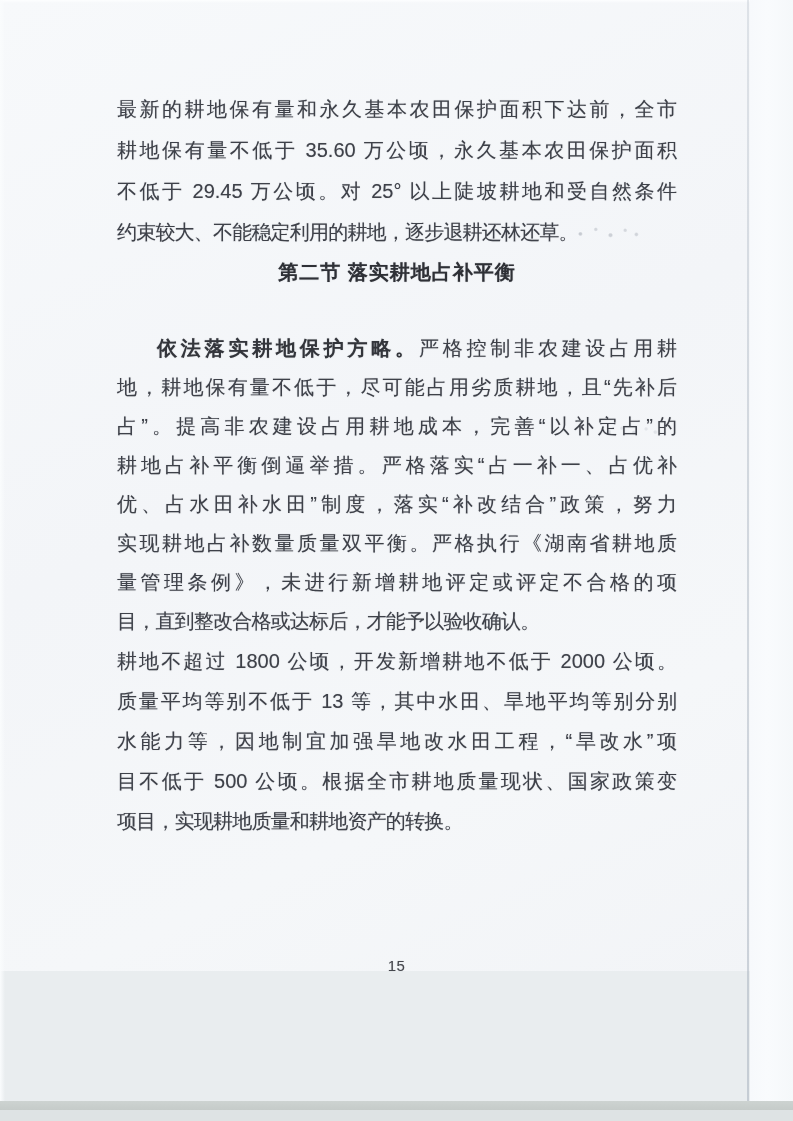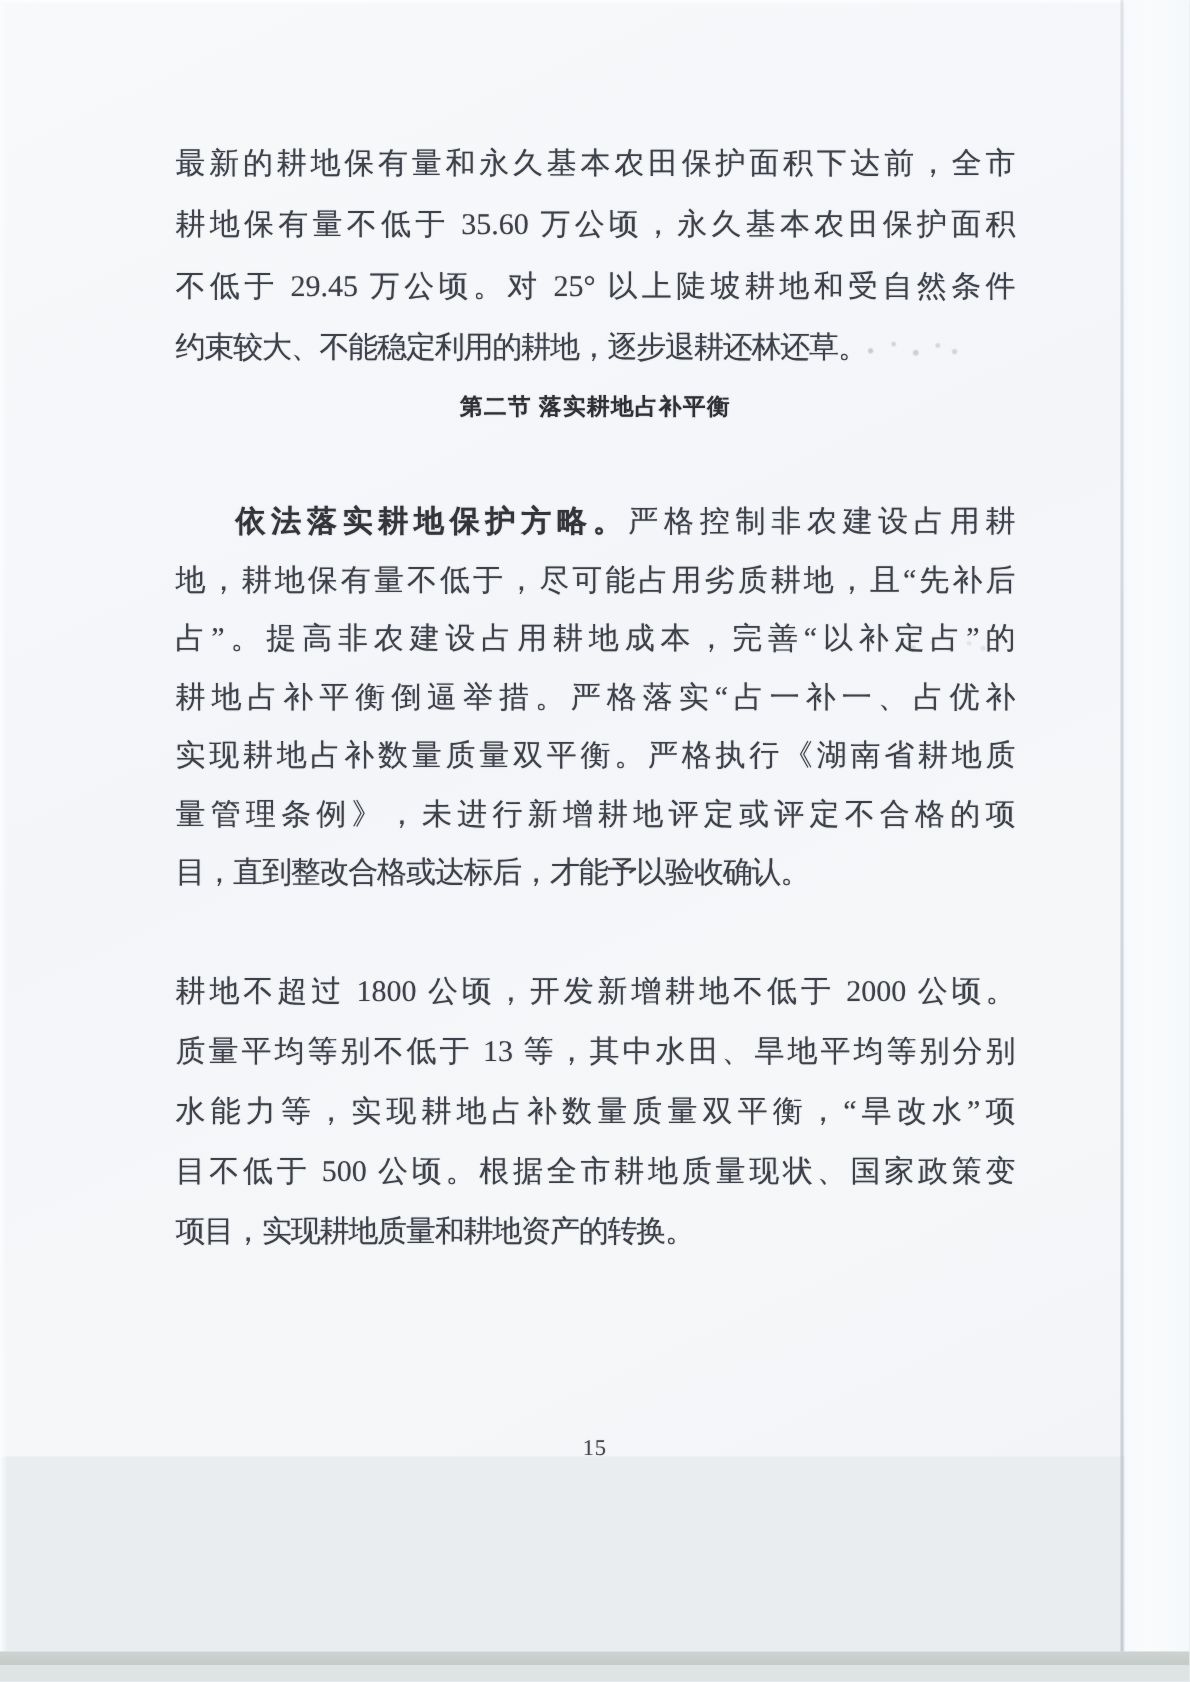--- a/index.html
+++ b/index.html
@@ -8,21 +8,21 @@
     width: 793px;
     height: 1121px;
     overflow: hidden;
     background: #e9edef;
   }
   .scan {
     position: relative;
     width: 793px;
     height: 971px;
     background: linear-gradient(155deg, #f7f9fb 0%, #f3f5f8 45%, #f5f7f9 75%, #f2f4f7 100%);
-    font-family: Liberation Serif, serif;
+    font-family: Liberation Sans, sans-serif;
   }
   
   .edge-top {
     position: absolute; left: 0; top: 0; width: 100%; height: 3px;
     background: linear-gradient(#fdfeff, rgba(253,254,255,0));
   }
   .edge-left {
     position: absolute; left: 0; top: 0; width: 5px; height: 1101px;
     background: linear-gradient(90deg, #fafcfd, rgba(250,252,253,0));
   }
@@ -77,21 +77,21 @@
     white-space: normal;
     text-align: justify;
     text-align-last: justify;
     text-justify: inter-character;
   }
   .first { text-indent: 40px; }
   .last  { text-align: left; text-align-last: left; letter-spacing: -0.8px; }
   .lead  { font-weight: bold; color: #33353b; text-shadow: 0 0 1px rgba(45,48,55,0.45); }
   .heading {
     position: absolute; left: 0; top: 257px; width: 560px; margin: 0;
-    font-size: 15px; line-height: 30px; font-weight: bold;
+    font-size: 20px; line-height: 30px; font-weight: bold;
     text-align: center; color: #2e3036;
     text-shadow: 0 0 1px rgba(40,43,50,0.45);
     letter-spacing: 1px;
   }
   .pageno {
     position: absolute; left: 0; top: 956px; width: 793px;
     text-align: center;
     font-size: 15px; line-height: 20px;
     color: #45474d;
     text-shadow: 0 0 1px rgba(64,68,76,0.35);
@@ -121,29 +121,30 @@
       <div class="line last">约束较大、不能稳定利用的耕地，逐步退耕还林还草。</div>
     </div>
 
     <h2 class="heading">第二节 落实耕地占补平衡</h2>
 
     <div class="para p2">
       <div class="line just first"><span class="lead">依法落实耕地保护方略。</span><span>严格控制非农建设占用耕</span></div>
       <div class="line just">地，耕地保有量不低于，尽可能占用劣质耕地，且“先补后</div>
       <div class="line just">占”。提高非农建设占用耕地成本，完善“以补定占”的</div>
       <div class="line just">耕地占补平衡倒逼举措。严格落实“占一补一、占优补</div>
+      <div class="line just">优、占水田补水田”制度，落实“补改结合”政策，努力</div>
       <div class="line just">实现耕地占补数量质量双平衡。严格执行《湖南省耕地质</div>
       <div class="line just">量管理条例》，未进行新增耕地评定或评定不合格的项</div>
       <div class="line last">目，直到整改合格或达标后，才能予以验收确认。</div>
     </div>
 
     <div class="para p3">
       <div class="line just">耕地不超过 1800 公顷，开发新增耕地不低于 2000 公顷。</div>
       <div class="line just">质量平均等别不低于 13 等，其中水田、旱地平均等别分别</div>
-      <div class="line just">水能力等，实现耕地占补数量质量双平衡，“旱改水”项</div>
+      <div class="line just">水能力等，因地制宜加强旱地改水田工程，“旱改水”项</div>
       <div class="line just">目不低于 500 公顷。根据全市耕地质量现状、国家政策变</div>
       <div class="line last">项目，实现耕地质量和耕地资产的转换。</div>
     </div>
 
   </div>
 
   <div class="pageno">15</div>
 
 </div>
 

